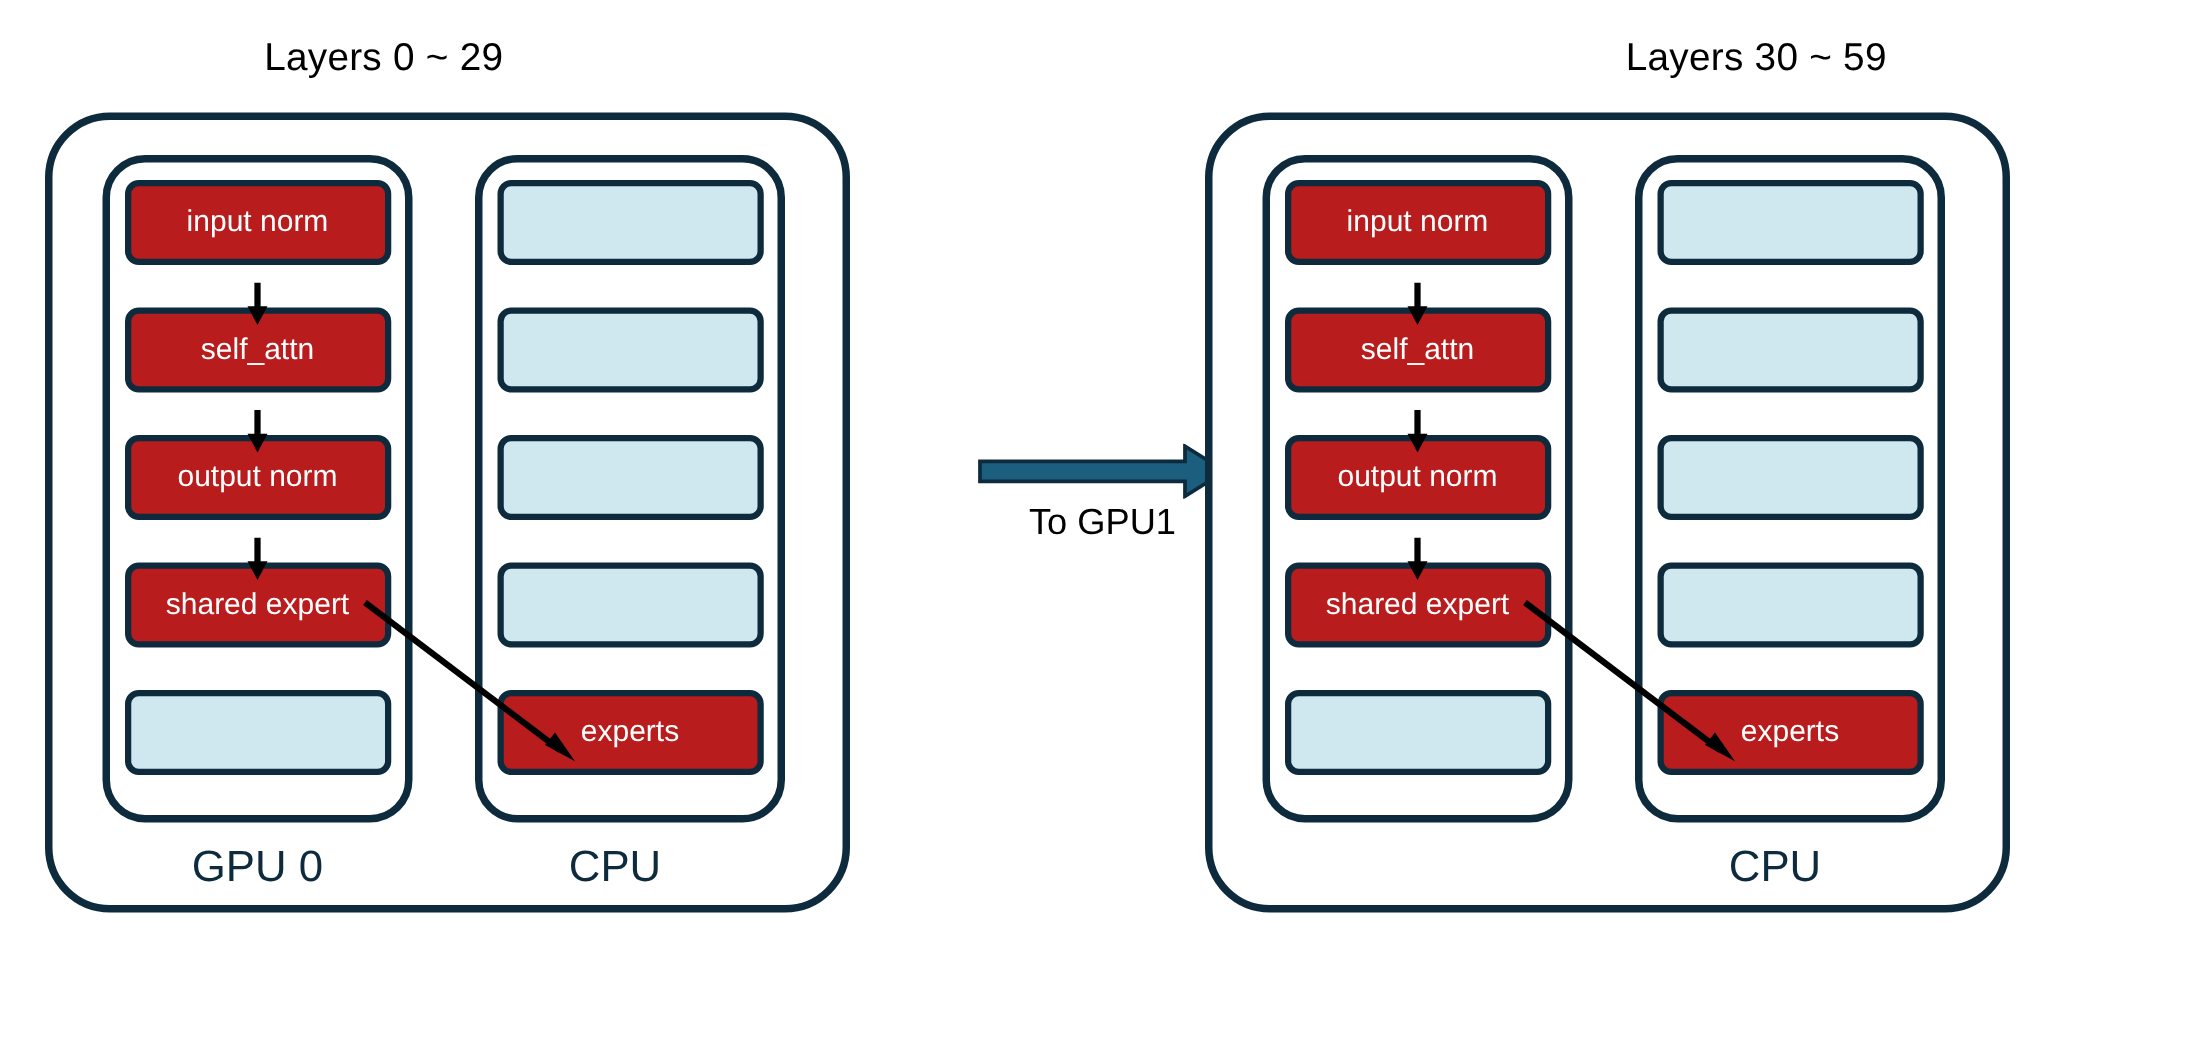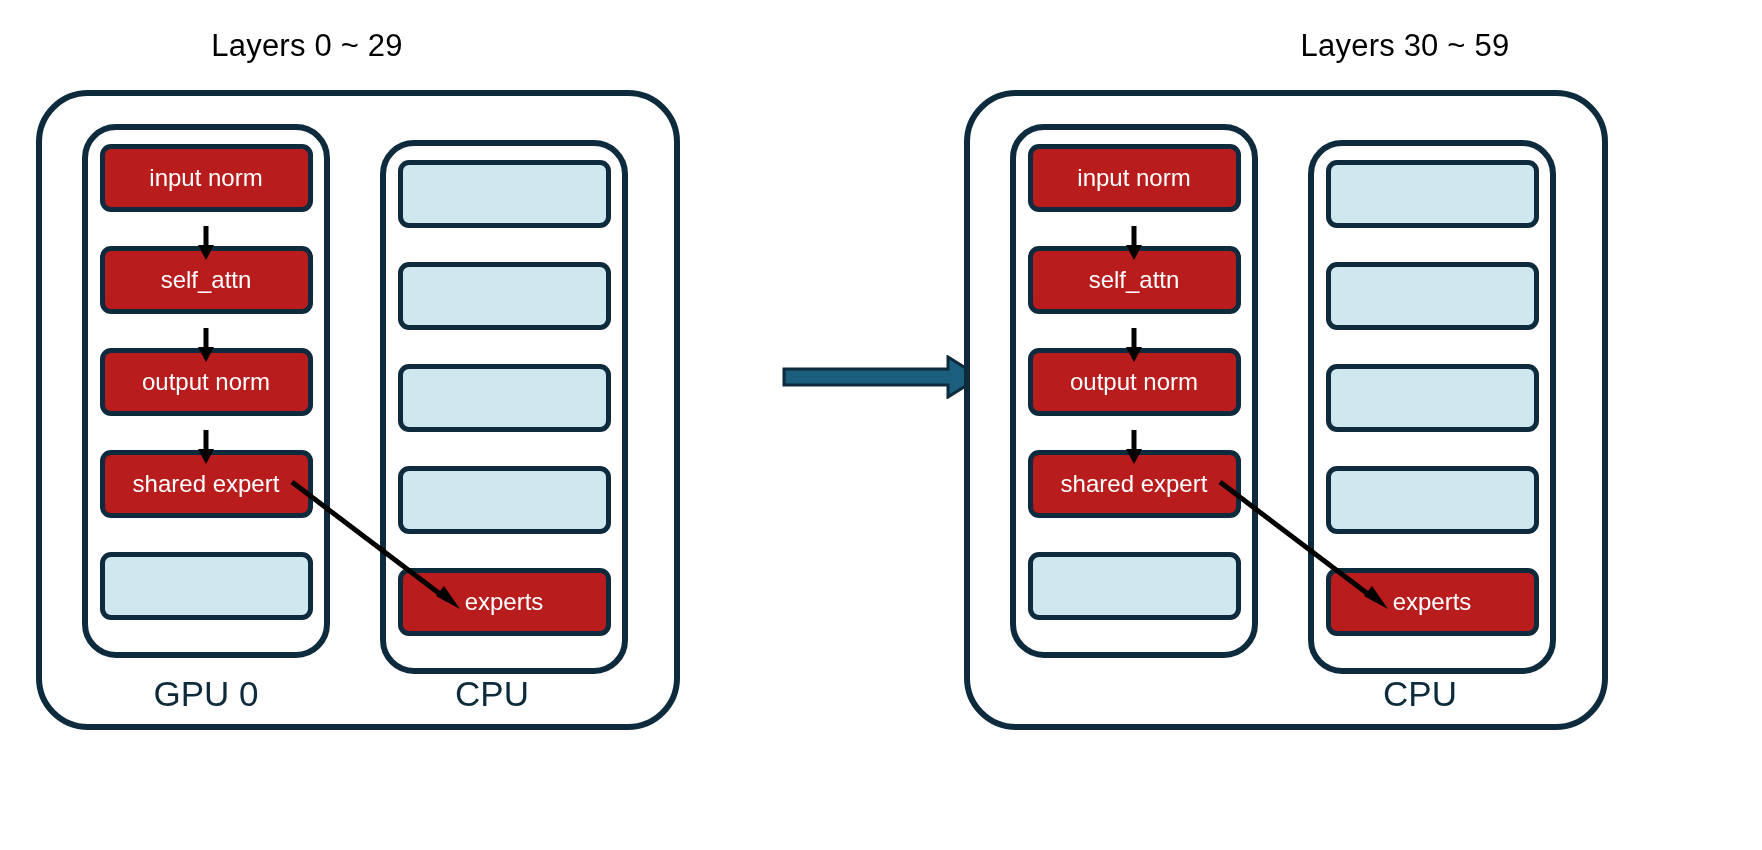--- a/index.html
+++ b/index.html
@@ -67,21 +67,21 @@
     border-radius: 34px;
     background: #ffffff;
     box-sizing: border-box;
     display: flex;
     flex-direction: column;
     align-items: center;
     justify-content: flex-start;
     padding: 14px 0 0 0;
   }
   .column.gpu { left: 40px;  width: 248px; }
-  .column.cpu { left: 338px; width: 248px; margin-top: 16px; }
+  .column.cpu { left: 338px; width: 248px; }
 
   .col-label {
     position: absolute;
     bottom: 10px;
     width: 248px;
     text-align: center;
     font-size: 35px;
     color: #0E2B3D;
   }
   .col-label.gpu { left: 40px; }
@@ -189,20 +189,21 @@
       <div class="col-label gpu">GPU 0</div>
       <div class="col-label cpu">CPU</div>
     </div>
   </div>
 
   <div class="transfer">
     <svg style="position:absolute; left:0; top:0; width:200px; height:44px;" viewBox="0 0 200 44">
       <polygon points="2,14 166,14 166,2 198,22 166,42 166,30 2,30" fill="#1B5E7E" stroke="#0E2B3D" stroke-width="3"></polygon>
     </svg>
     <div class="transfer-label">
+      <div>To GPU1</div>
     </div>
   </div>
 
   <div class="group right">
 
     <div class="group-title">Layers 30 ~ 59</div>
 
     <div class="shell">
 
       <div class="column gpu">

